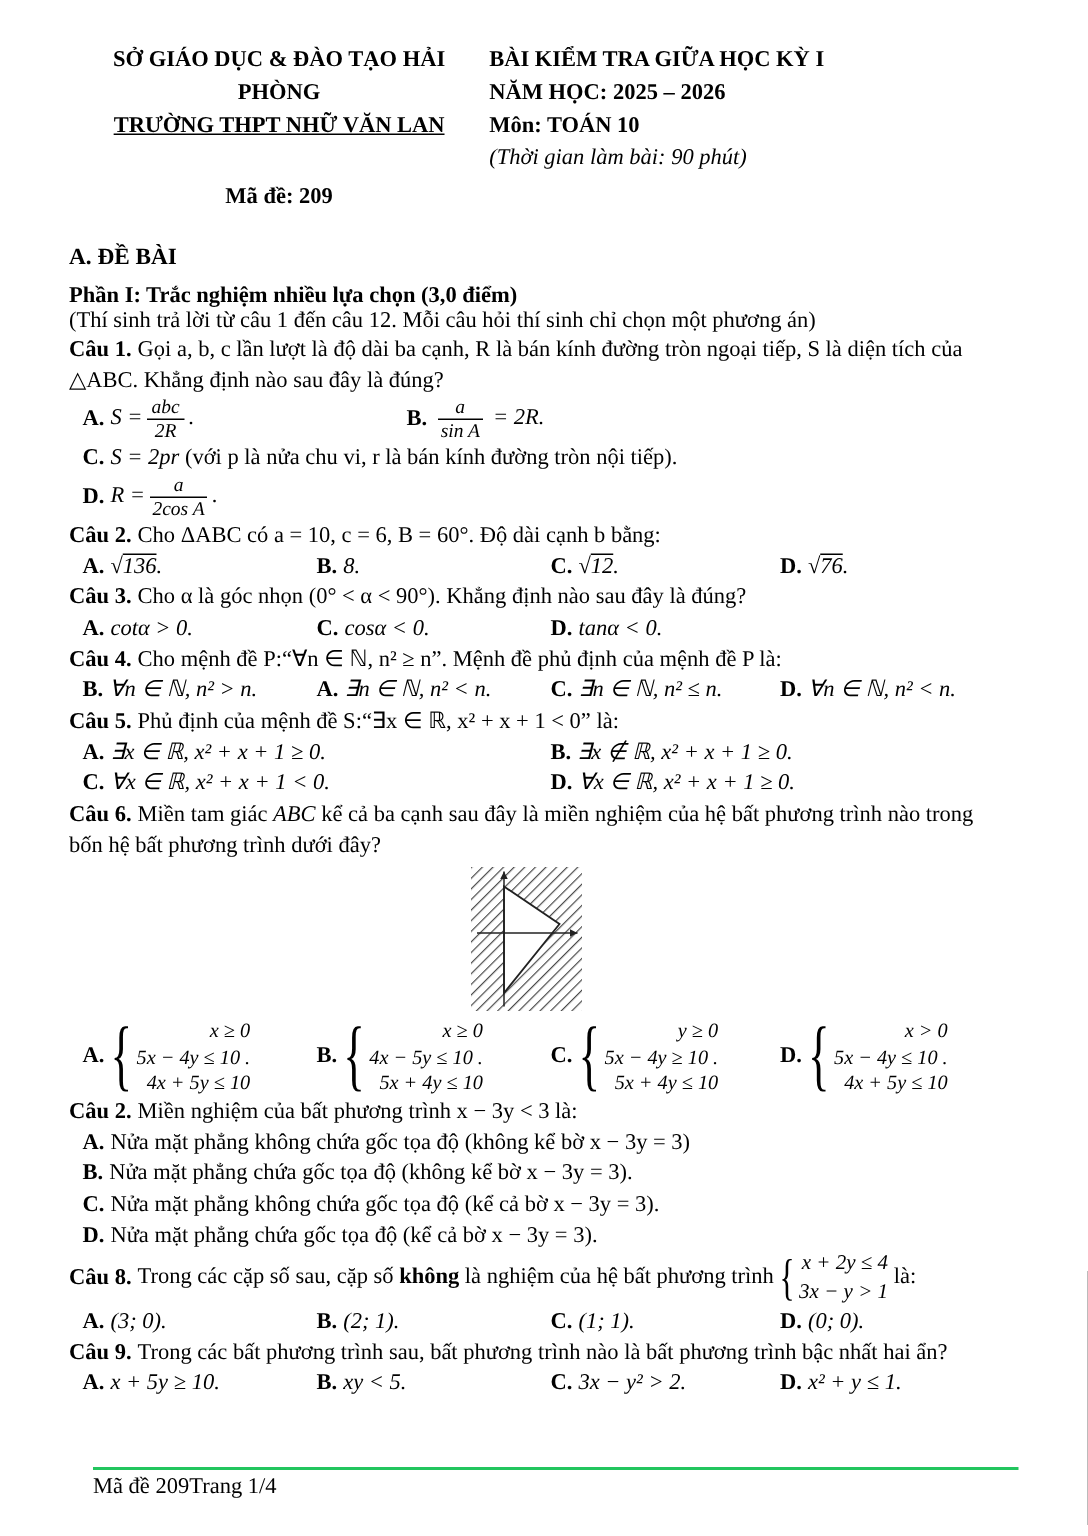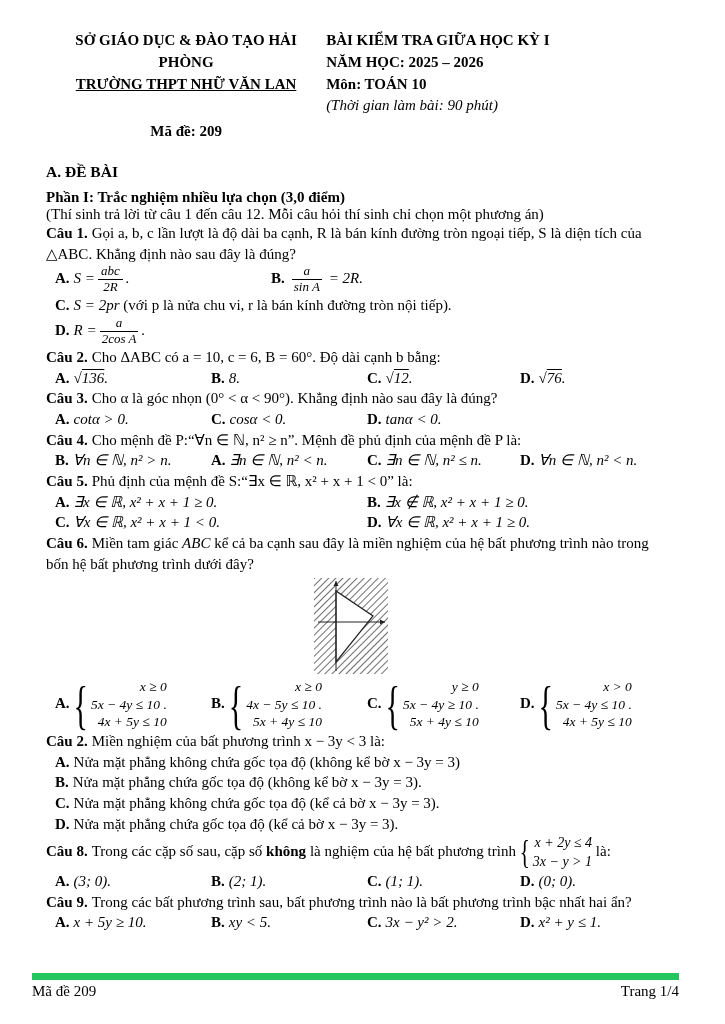--- a/index.html
+++ b/index.html
@@ -45,22 +45,22 @@
   .sys { display:inline-flex; align-items:center; vertical-align:middle; }
   .sys .brace { display:inline-block; font-size:30px; line-height:1; transform:scaleY(1.75); margin-right:3px; font-weight:300; }
   .sys .syslines { display:inline-flex; flex-direction:column; font-style:italic; font-size:13.5px; line-height:1.3;align-items:flex-end; }
   .sys2 .brace { font-size:21px; transform:scaleY(1.6); }
   .sys2 .syslines { font-size:14px; }
   .q8stem { line-height:1.3; }
 
   .graph-row { text-align:center; margin:4px 0 4px 0; }
   .graph-row svg { vertical-align:middle; }
 
-  .footer { position:absolute; left:32px; right:46px; bottom:24px; border-top:7px solid #22c55e;
-            display:flex; justify-content:space-between; padding-top:3px; font-size:15px; }
+  .footer { position:absolute; left:62px; right:46px; bottom:24px; border-top:2px solid #22c55e;
+            display:flex; padding-top:3px; font-size:15px; }
 </style>
 </head>
 <body>
 
 <div class="page">
 
   <div class="hdr">
     <div class="hdr-left">
       <div>SỞ GIÁO DỤC &amp; ĐÀO TẠO HẢI PHÒNG</div>
       <div class="school">TRƯỜNG THPT NHỮ VĂN LAN</div>

